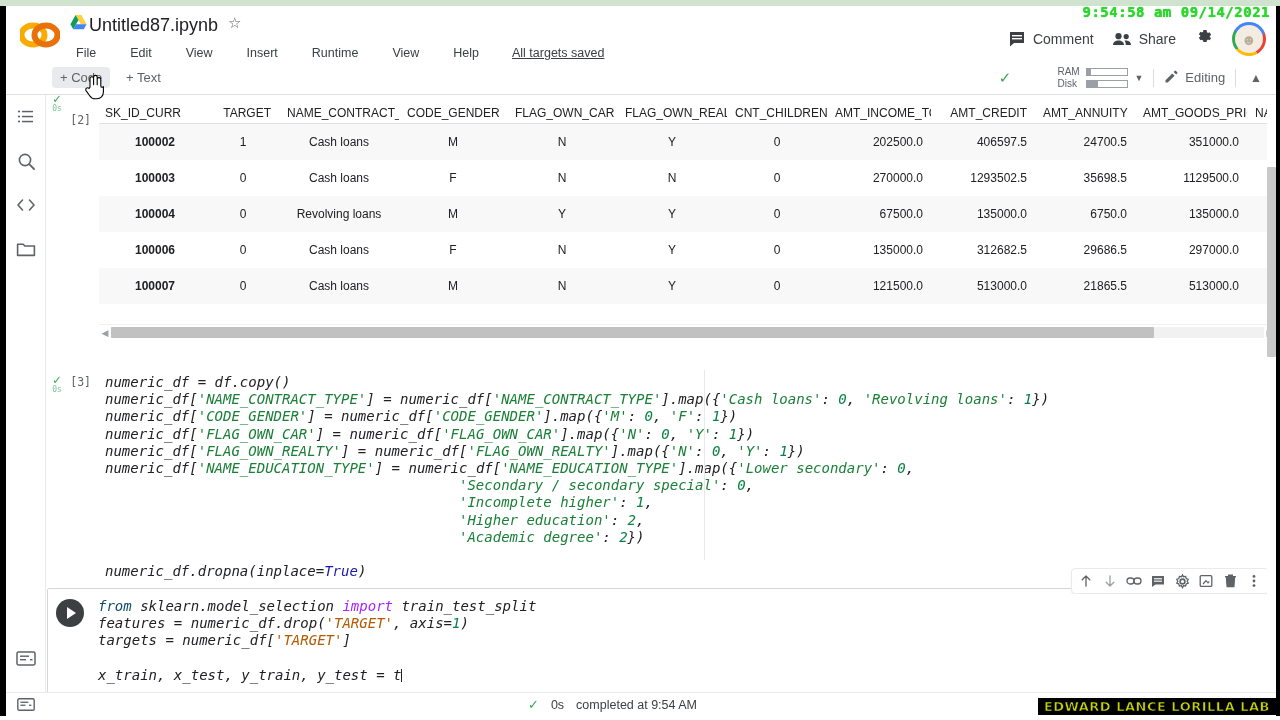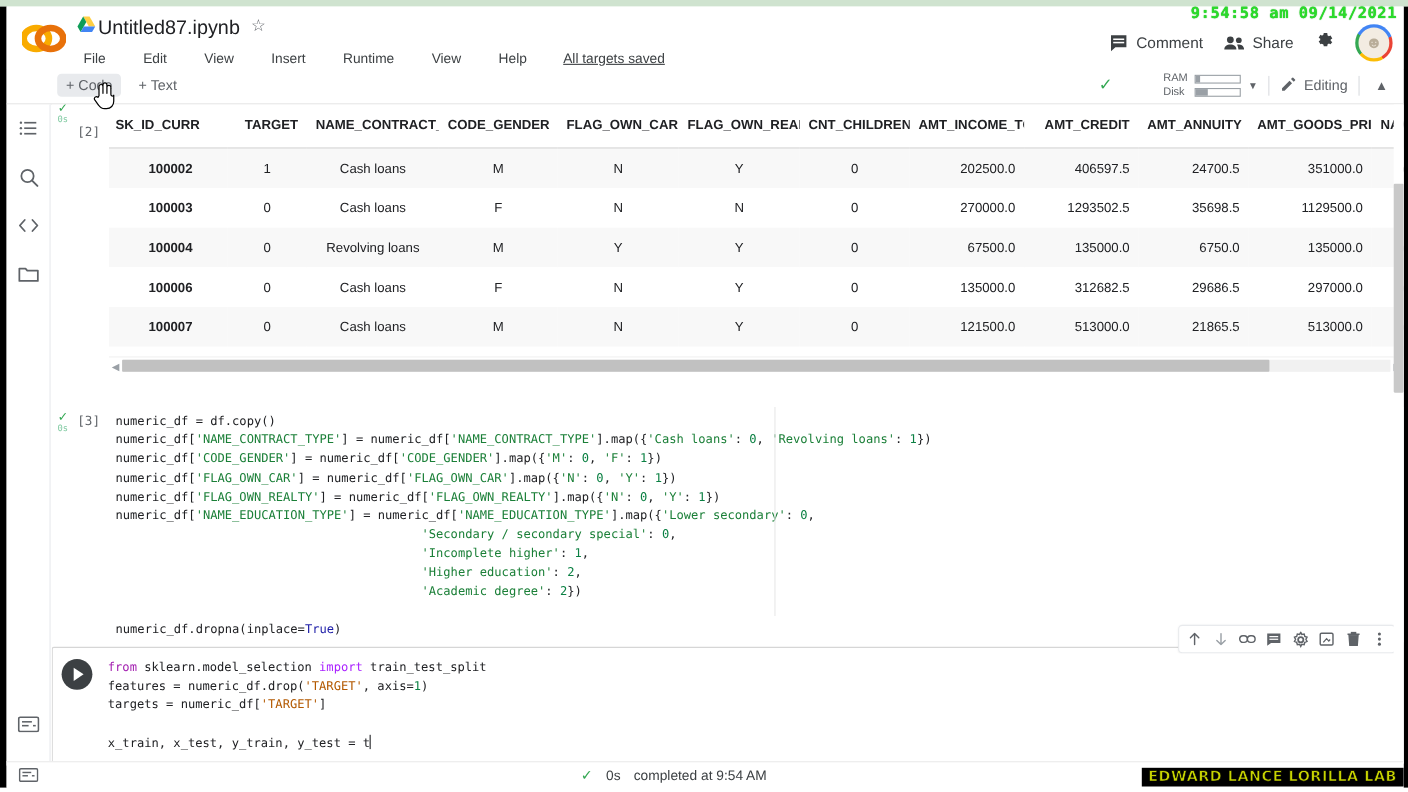--- a/index.html
+++ b/index.html
@@ -119,22 +119,22 @@
 
   
   .out-wrap { position:absolute; left:52px; top:0px; right:0; }
   .tbl-clip { position:relative; overflow:hidden; }
   table.df { border-collapse:collapse; width:1240px; table-layout:fixed; }
   table.df th, table.df td {
     font-family:"Liberation Sans", sans-serif; font-size:12px; color:#202124;
     padding: 11px 8px; text-align:right; white-space:nowrap; border:0;
   }
   table.df thead th {
-    font-weight:bold; border-bottom:1px solid #e0e0e0; text-align:right;
-    padding-bottom: 14px; height: 14px; overflow:hidden;
+    font-weight:normal; border-bottom:1px solid #e0e0e0; text-align:right;
+    padding-bottom: 3px; height: 14px; overflow:hidden;
   }
   table.df tbody tr:nth-child(odd) { background:#f8f8f8; }
   table.df tbody tr:nth-child(even) { background:#ffffff; }
   table.df td.idx { font-weight:bold; text-align:left; padding-left:36px; }
   table.df td.ctr { text-align:center; }
   .c-idx { width:108px; } .c-tgt { width:72px; } .c-con { width:120px; }
   .c-gen { width:108px; } .c-car { width:110px; } .c-rea { width:110px; }
   .c-cnt { width:100px; } .c-a1 { width:104px; } .c-a2 { width:104px; }
   .c-a3 { width:100px; } .c-a4 { width:112px; } .c-edu { width:92px; }
 
@@ -146,24 +146,24 @@
   .hs-track { flex:1; height:11px; background:#f1f1f1; position:relative; }
   .hs-thumb { position:absolute; left:0; top:0; height:11px; width:90.5%; background:#c1c1c1; border-radius:1px; cursor:pointer; }
 
   
   .code-wrap {
     position:absolute; left:52px; top:0; right:0;
     background:#fff; padding: 4px 0 4px 0;
   }
   pre.code {
     font-family:"DejaVu Sans Mono", monospace;
-    font-size:11px; line-height:17.2px; color:#202124;
-    white-space:pre; padding-left:6px; margin:0;
-  }
-  .k { color:#a21caf; }          
+    font-size:14px; line-height:17.2px; color:#202124;
+    white-space:pre; padding-left:6px; margin:0;font-style:italic;
+  }
+  .k { color:#0c4a6e; }          
   .kw { color:#aa22ff; }      
   .str { color:#b35900; }     
   .strg { color:#1a7f37; }    
   .num { color:#0b8043; }     
   .bool { color:#1a1aa6; }    
   .fn { color:#202124; }
 
   .cellbox-active {
     position:absolute; left:0; right:0;
     border:1px solid #d6d6d6; border-radius:2px; background:#fff;

